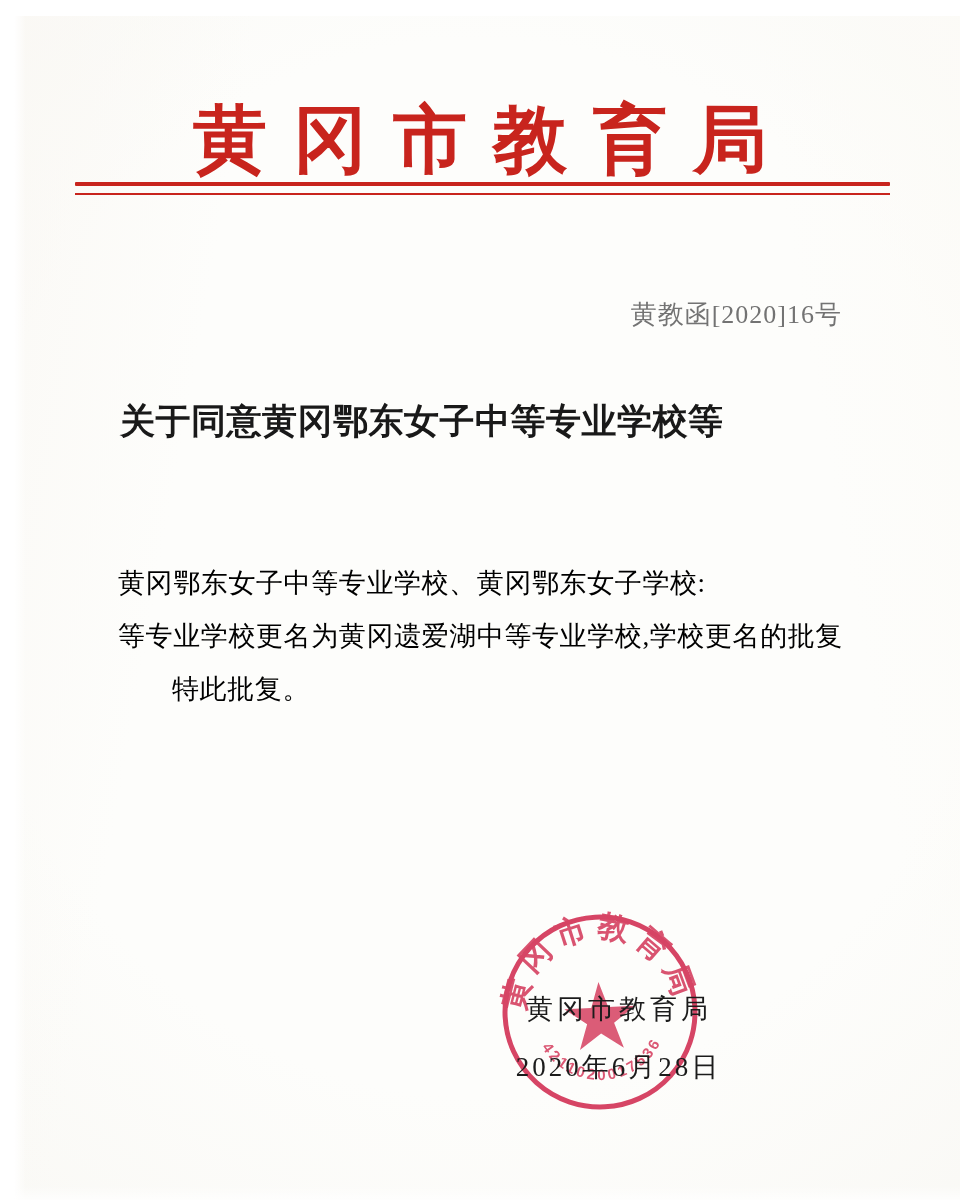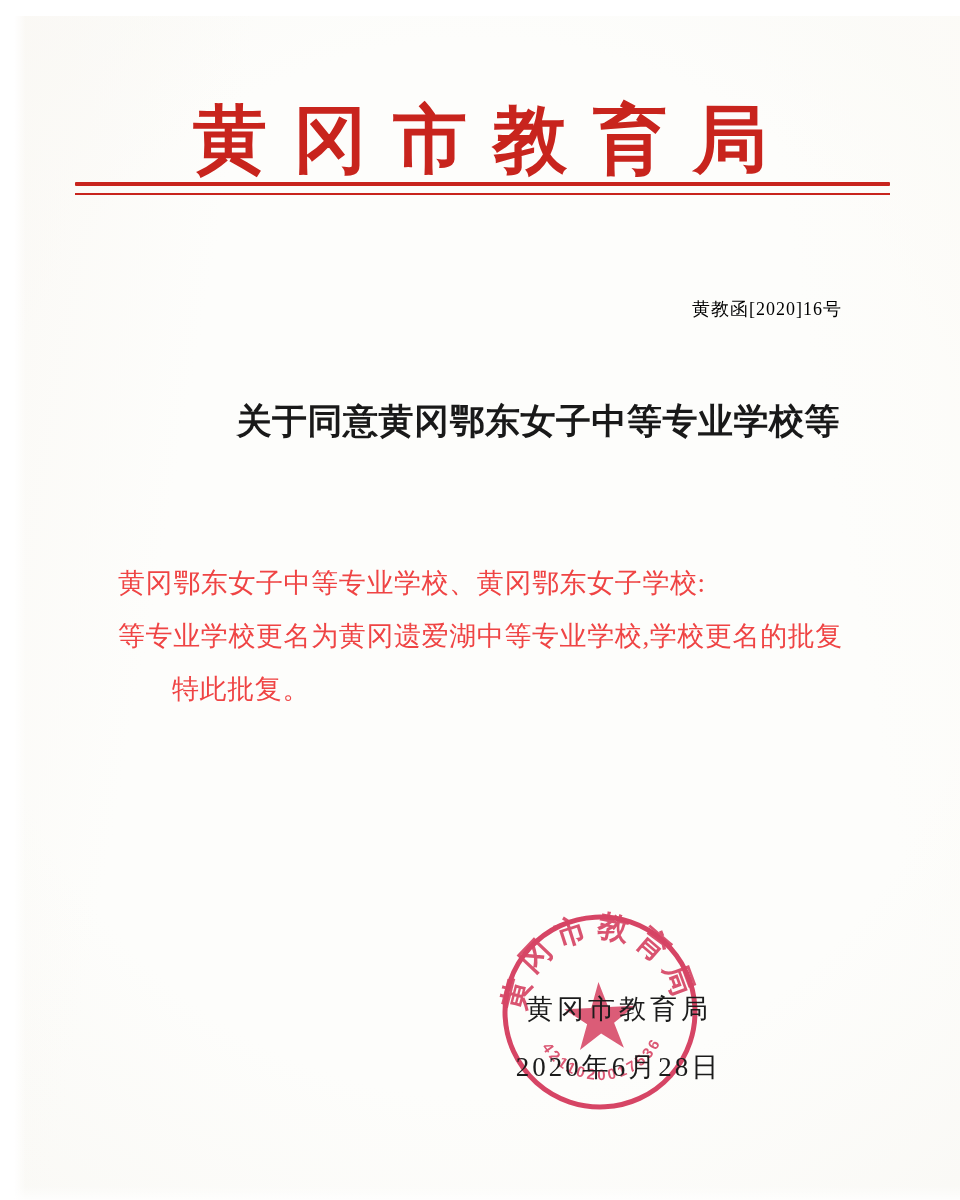--- a/index.html
+++ b/index.html
@@ -80,53 +80,53 @@
   .rule-thin {
     height: 2px;
     background: #c8241d;
   }
 
   
   .doc-number {
     position: absolute;
     top: 281px;
     right: 118px;
-    font-size: 18px;
-    color: #000000;
+    font-size: 26px;
+    color: #737373;
     letter-spacing: 1px;
     white-space: nowrap;
     font-family: "Liberation Serif", "DejaVu Serif", serif;
   }
 
   
   .doc-title {
     position: absolute;
     top: 374px;
     left: 120px;
     width: 720px;
-    text-align: right;
+    text-align: left;
     font-family: "Liberation Sans", "DejaVu Sans", sans-serif;
     font-size: 35px;
     font-weight: 700;
     line-height: 61px;
     color: #191919;
     letter-spacing: 0.5px;
   }
   .doc-title .tline { display: block; }
 
   
   .body-block {
     position: absolute;
     top: 541px;
     left: 118px;
     width: 728px;
     font-family: "Liberation Serif", "DejaVu Serif", serif;
     font-size: 27px;
     line-height: 53px;
-    color: #ef4444;
+    color: #000000;
     letter-spacing: 0.6px;
   }
   .body-line {
     display: block;
     white-space: nowrap;
   }
   .body-line.indent { text-indent: 54px; }
 
   
   .signature {

